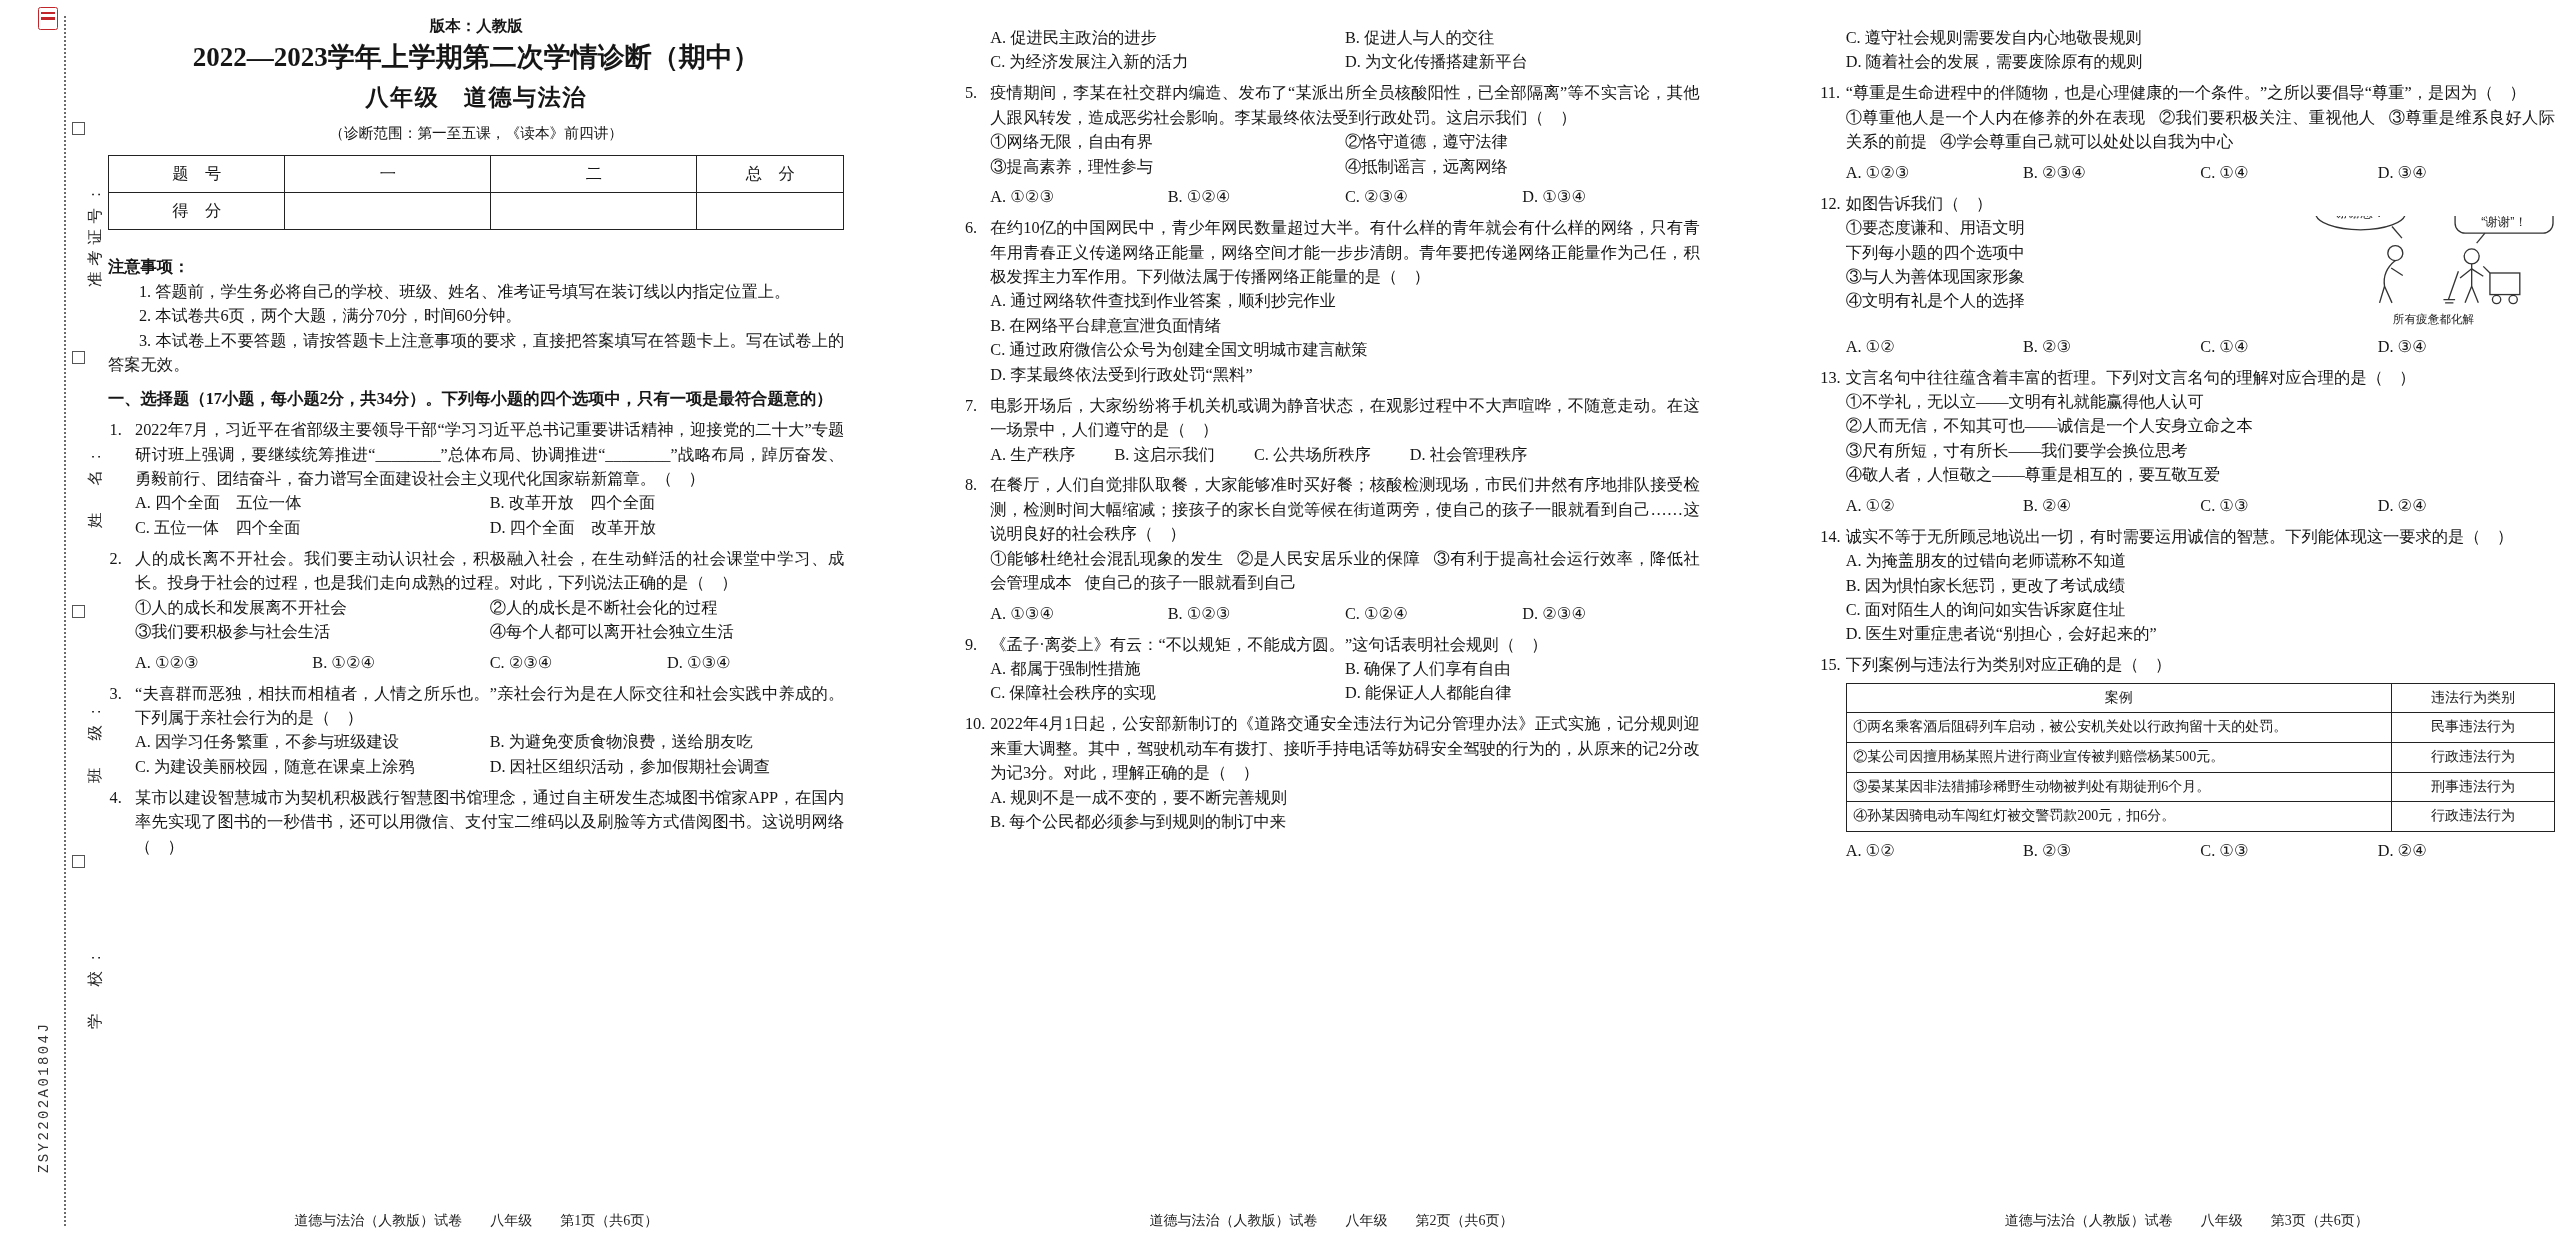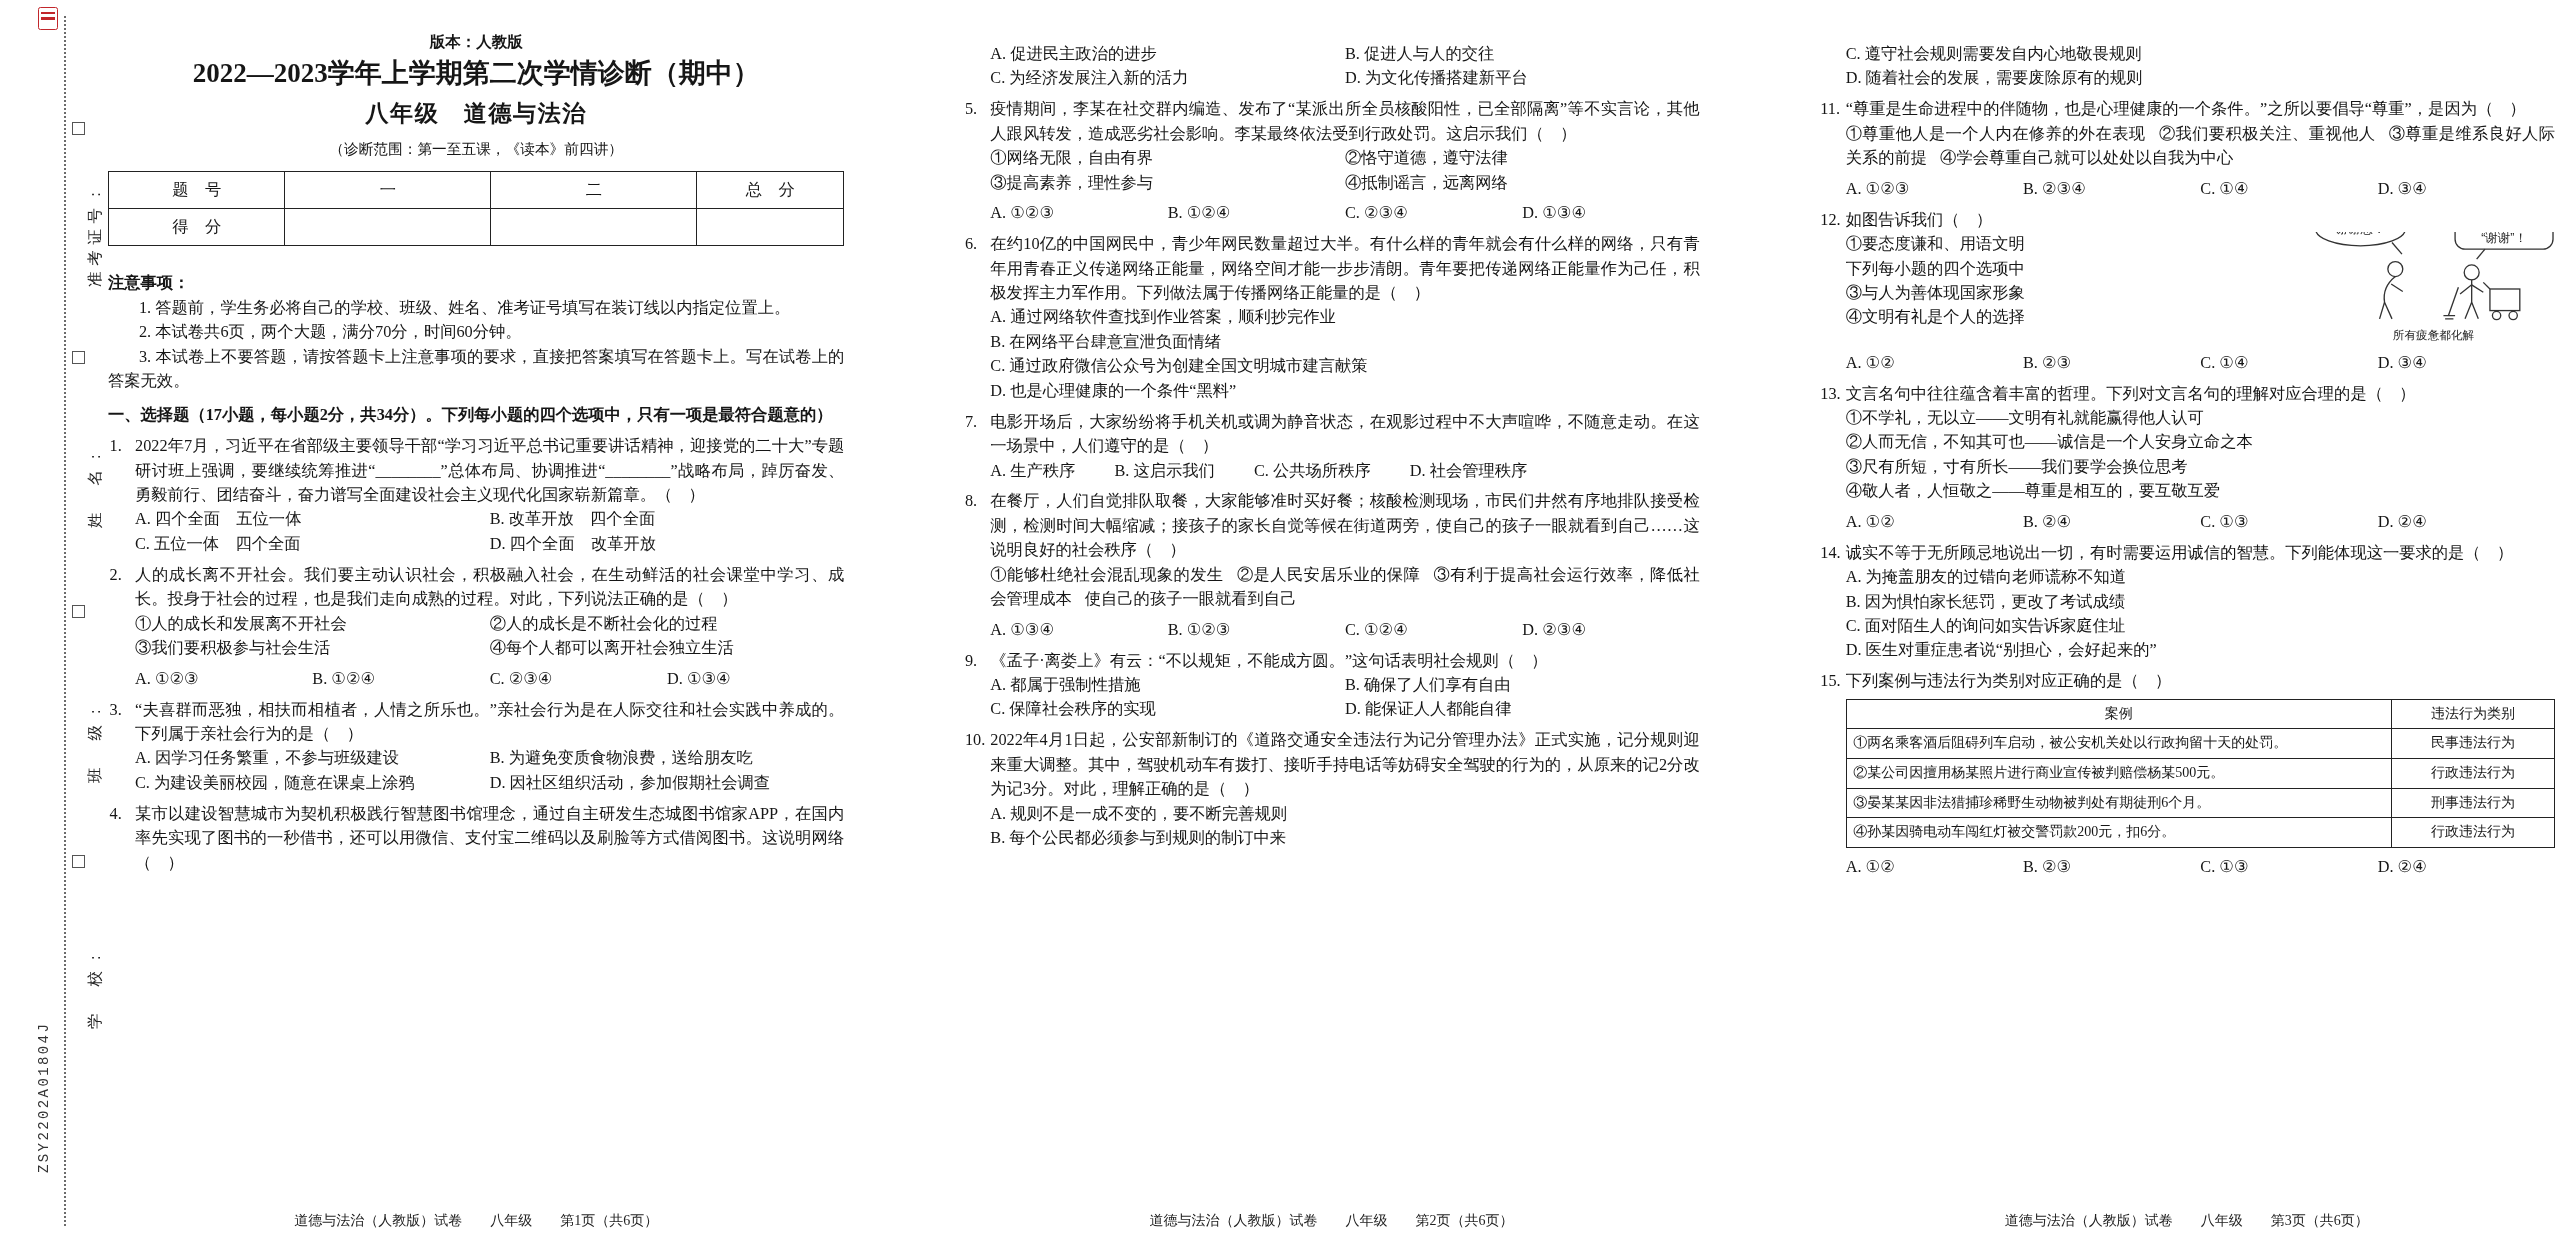--- a/index.html
+++ b/index.html
@@ -19,21 +19,21 @@
     border-left:2px dotted #6b6b6b;}
   .seal-mark{position:absolute;left:72px;width:11.4px;height:11.4px;border:1.2px solid #555;background:#fff;}
   .v-label{position:absolute;left:85px;transform:rotate(-90deg);transform-origin:0 0;
     white-space:nowrap;font-size:15.5px;letter-spacing:5.7px;color:#222;}
   .v-code{position:absolute;left:36px;transform:rotate(-90deg);transform-origin:0 0;
     white-space:nowrap;font-size:14px;letter-spacing:2.4px;color:#333;
     font-family:"Liberation Mono","DejaVu Sans Mono",monospace;}
 
   
   .content{position:absolute;left:108px;top:0;right:21px;bottom:0;
-    display:flex;gap:119px;padding-top:30px;}
+    display:flex;gap:119px;padding-top:14px;}
   .col{flex:1 1 0;position:relative;font-size:16.3px;line-height:1.5;}
   .footer{position:absolute;bottom:11.4px;left:0;right:0;text-align:center;font-size:14px;color:#222;}
 
   
   .edition{text-align:center;font-weight:bold;font-size:15.5px;}
   .title{margin:3.3px 0 0 0;text-align:center;font-size:27px;font-weight:bold;line-height:1.25;}
   .subtitle{margin:6.5px 0 0 0;text-align:center;font-size:23px;font-weight:bold;letter-spacing:1.6px;}
   .scope{margin-top:6.5px;text-align:center;font-size:14.7px;}
   table.score-table{width:100%;border-collapse:collapse;margin:11.4px 0 8.2px 0;}
   table.score-table td{border:1.2px solid #222;height:34px;text-align:center;font-size:16.3px;}
@@ -202,21 +202,21 @@
         </div>
       </div>
 
       <div class="q">
         <span class="qnum">6.</span>
         <div class="stem">在约10亿的中国网民中，青少年网民数量超过大半。有什么样的青年就会有什么样的网络，只有青年用青春正义传递网络正能量，网络空间才能一步步清朗。青年要把传递网络正能量作为己任，积极发挥主力军作用。下列做法属于传播网络正能量的是（　）</div>
         <div class="lines">
           <div>A. 通过网络软件查找到作业答案，顺利抄完作业</div>
           <div>B. 在网络平台肆意宣泄负面情绪</div>
           <div>C. 通过政府微信公众号为创建全国文明城市建言献策</div>
-          <div>D. 也是心理健康的一个条件“黑料”</div>
+          <div>D. 李某最终依法受到行政处罚“黑料”</div>
         </div>
       </div>
 
       <div class="q">
         <span class="qnum">7.</span>
         <div class="stem">电影开场后，大家纷纷将手机关机或调为静音状态，在观影过程中不大声喧哗，不随意走动。在这一场景中，人们遵守的是（　）</div>
         <div class="grid4 autof">
           <span>A. 生产秩序</span>
           <span>B. 这启示我们</span>
           <span>C. 公共场所秩序</span>

